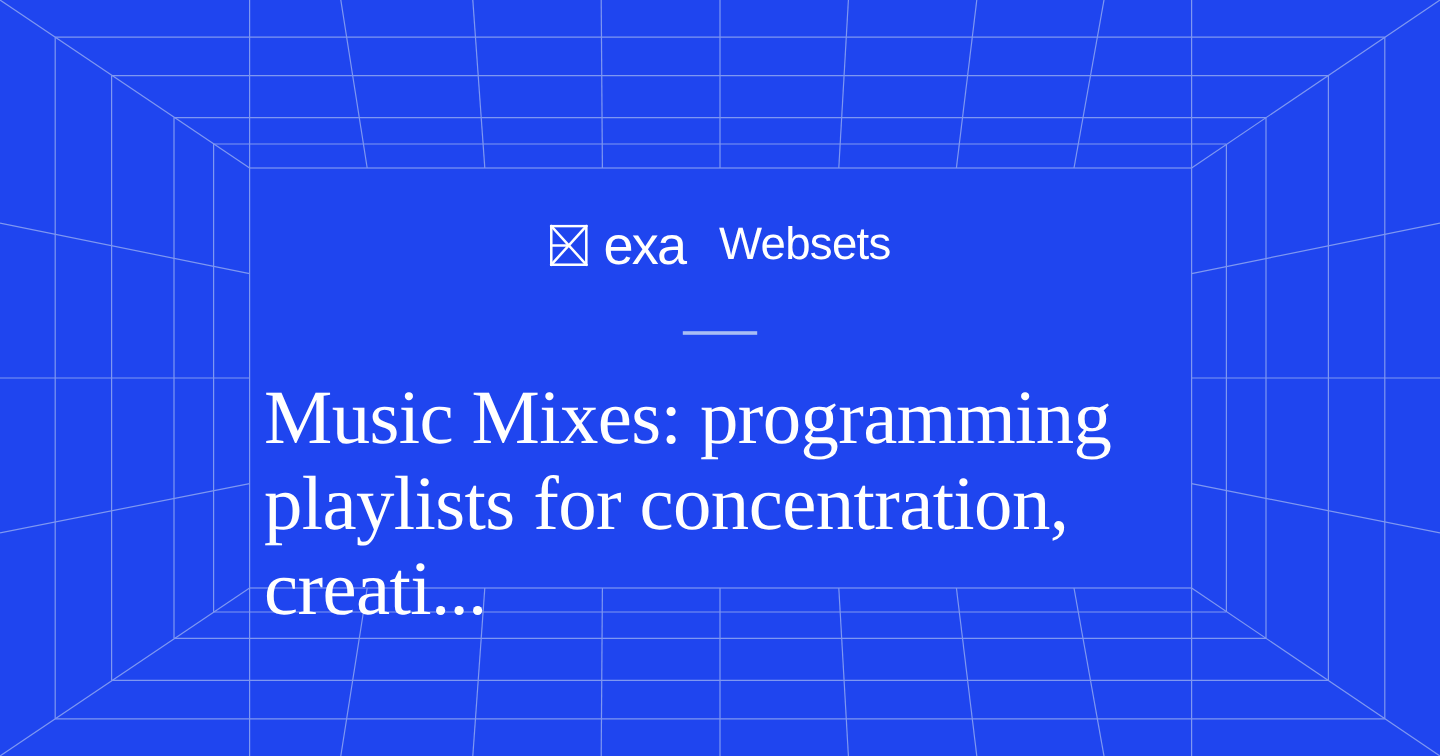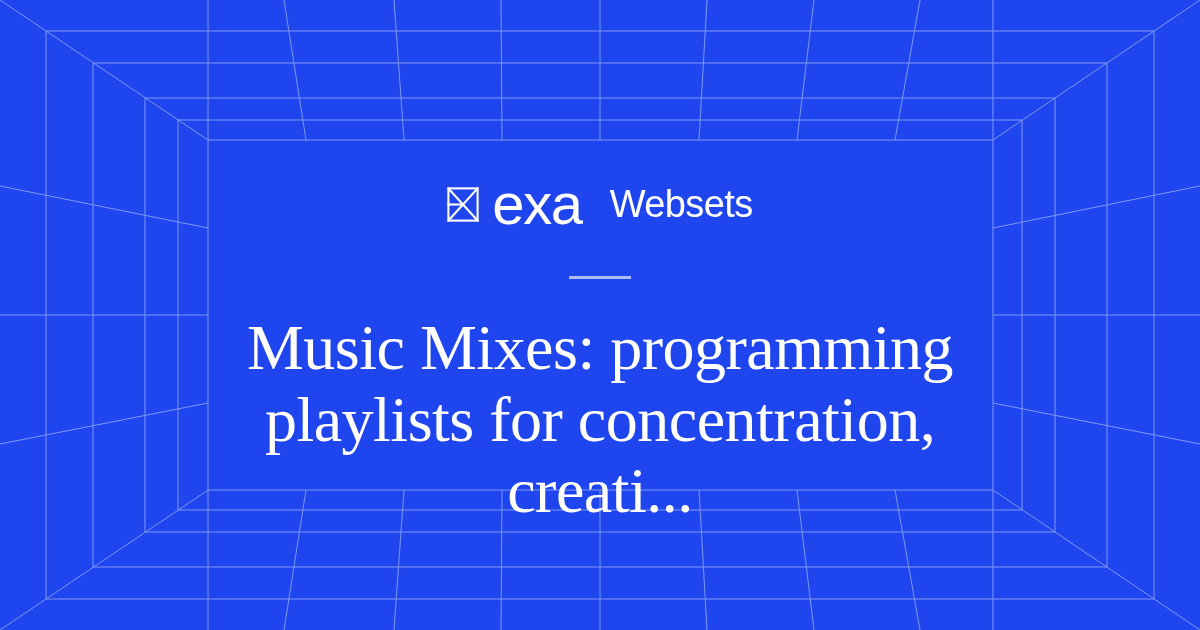--- a/index.html
+++ b/index.html
@@ -54,21 +54,21 @@
     display: block;
     width: 32px;
     height: 35px;
     flex: 0 0 auto;
     margin-top: 1px;
   }
 
   .brand-exa {
     color: #ffffff;
     font-family: "Liberation Sans", sans-serif;
-    font-size: 58px;
+    font-size: 45px;
     font-weight: 400;
     letter-spacing: -1.4px;
     line-height: 1;
     white-space: nowrap;
   }
 
   .brand-product {
     color: #ffffff;
     font-family: "Liberation Sans", sans-serif;
     font-size: 38px;
@@ -84,21 +84,20 @@
     height: 3px;
     background: #a9bdf4;
     margin-top: 48px;
     border-radius: 0;
   }
 
   #headline {
     margin: 4px;
     margin-top: 33px;
     width: 760px;
-    text-align: center;
     color: #ffffff;
     font-family: "Liberation Serif", serif;
     font-size: 64px;
     font-weight: 400;
     line-height: 1.12;
     letter-spacing: -0.5px;
     word-wrap: break-word;
   }
 </style>
 </head>

